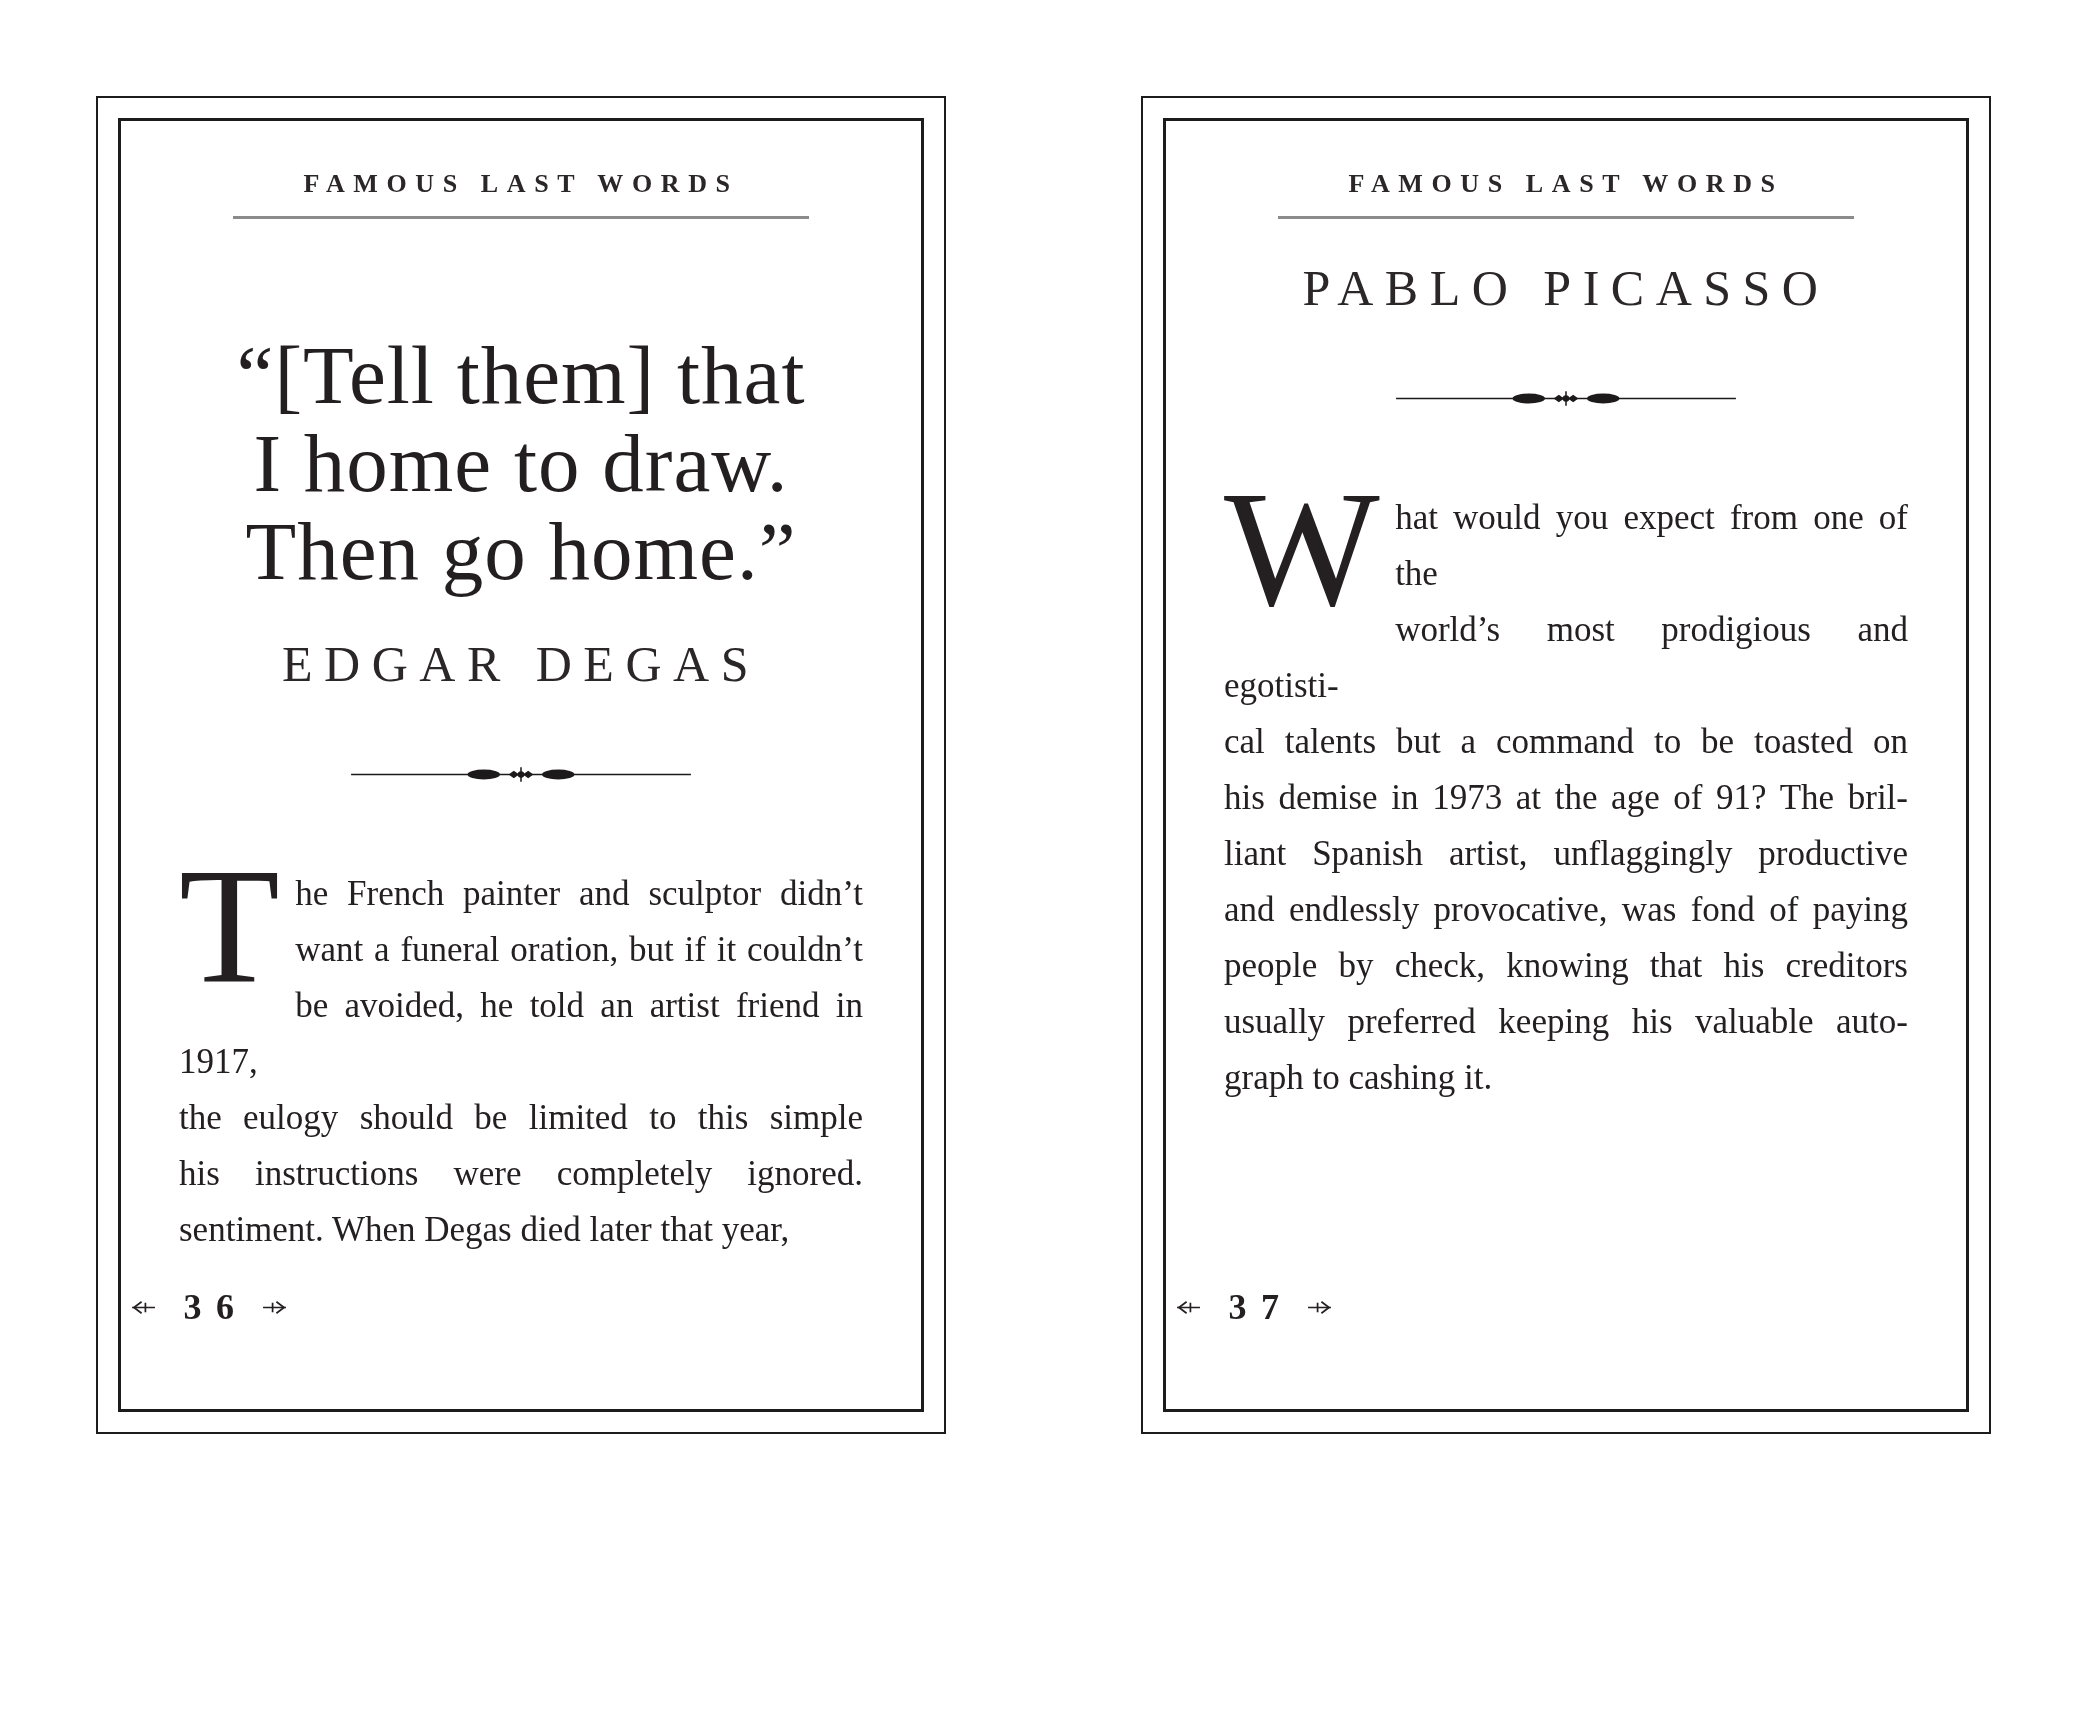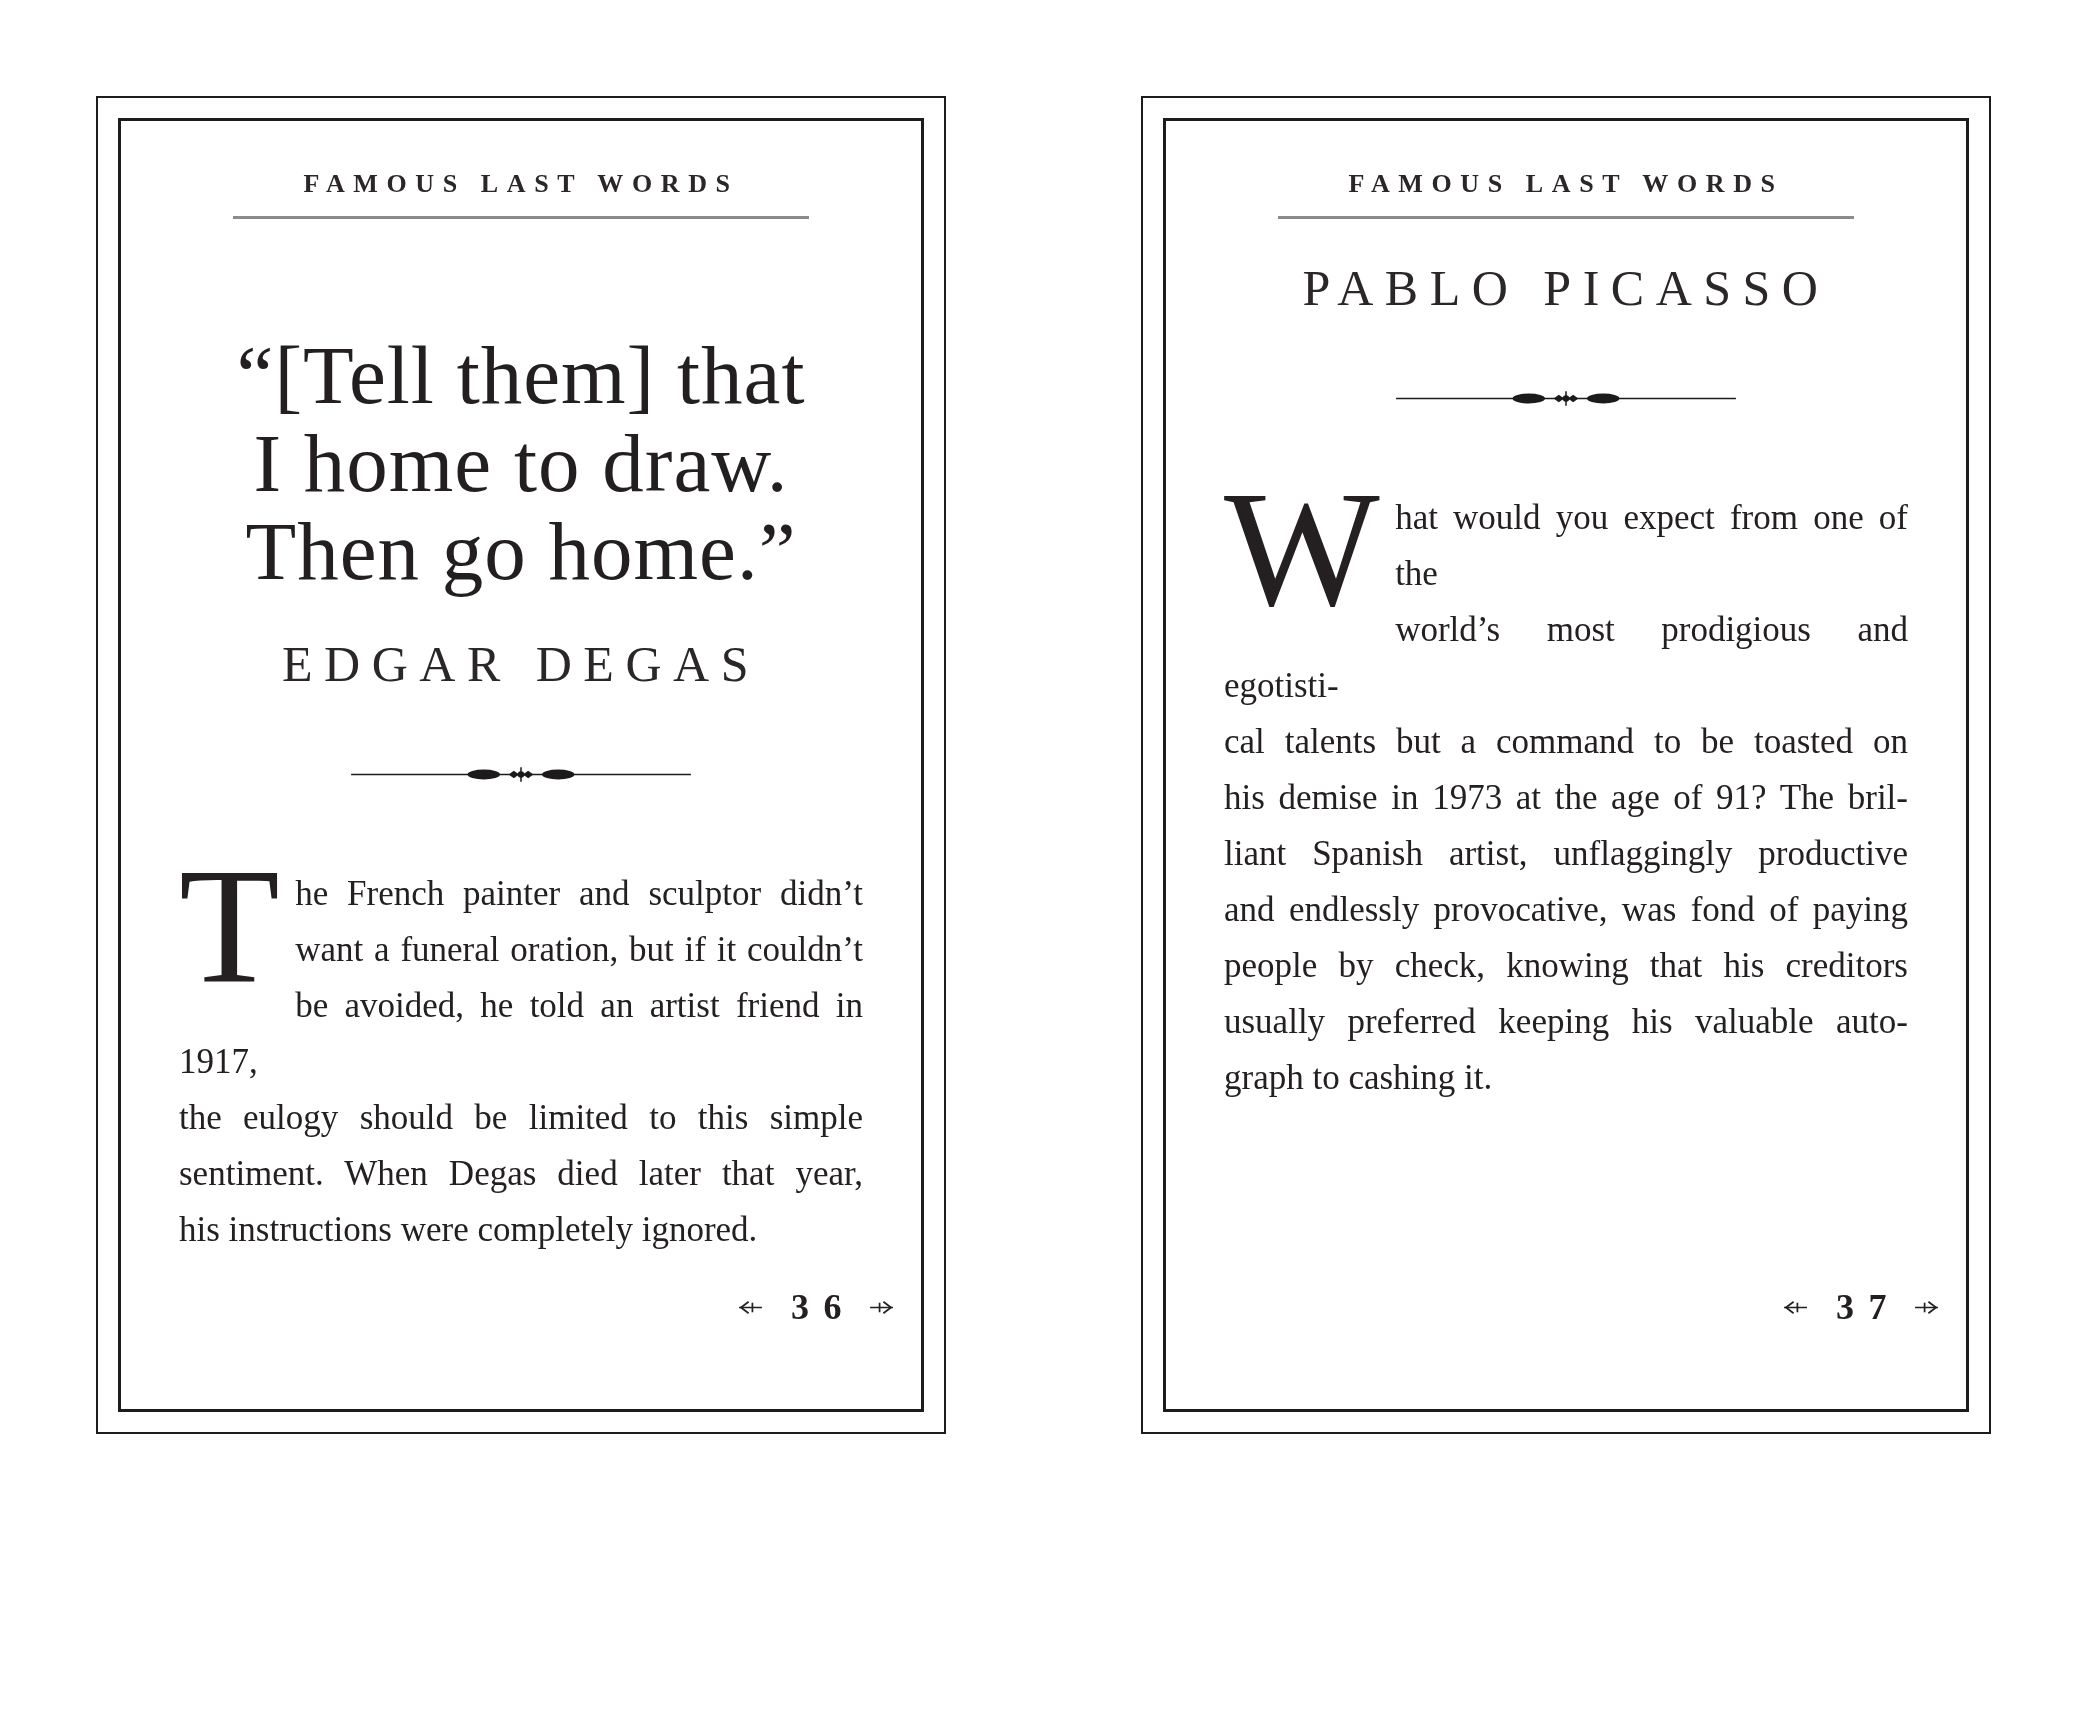--- a/index.html
+++ b/index.html
@@ -76,22 +76,22 @@
   .bline{
     text-align:justify;
     text-align-last:justify;
     white-space:normal;
   }
   .bline:last-child{
     text-align-last:left;
   }
   .pageno-row{
     position:absolute;
-    left:0;right:17px;bottom:81px;
-    text-align:right;
+    left:0;right:4px;bottom:81px;
+    text-align:left;
   }
   .pageno{
     display:inline-block;
     vertical-align:middle;
     font-size:36px;
     font-weight:bold;
     letter-spacing:14.4px;
     padding-left:14.4px; 
     color:#242021;
   }
@@ -129,22 +129,22 @@
         <circle cx="180" cy="11" r="3.4" fill="#1d1a1b"></circle>
         <path d="M180 3.5 V18.5 M173.5 11 H186.5" stroke="#1d1a1b" stroke-width="1.6"></path>
       </svg>
 
       <div class="body">
         <span class="dropcap">T</span>
         <div class="bline">he French painter and sculptor didn’t</div>
         <div class="bline">want a funeral oration, but if it couldn’t</div>
         <div class="bline">be avoided, he told an artist friend in 1917,</div>
         <div class="bline">the eulogy should be limited to this simple</div>
+        <div class="bline">his instructions were completely ignored.</div>
         <div class="bline">sentiment. When Degas died later that year,</div>
-        <div class="bline">his instructions were completely ignored.</div>
       </div>
 
       <div class="pageno-row">
         <svg class="pn-orn" width="25" height="21" viewBox="0 0 26 22">
           <path d="M1 11 H25" stroke="#242021" stroke-width="1.6" fill="none"></path>
           <path d="M11 5 L3 11 L11 17" stroke="#242021" stroke-width="1.8" fill="none"></path>
           <path d="M15 6 V16" stroke="#242021" stroke-width="1.8" fill="none"></path>
         </svg>
         <span class="pageno">36</span>
         <svg class="pn-orn" width="25" height="21" viewBox="0 0 26 22">

